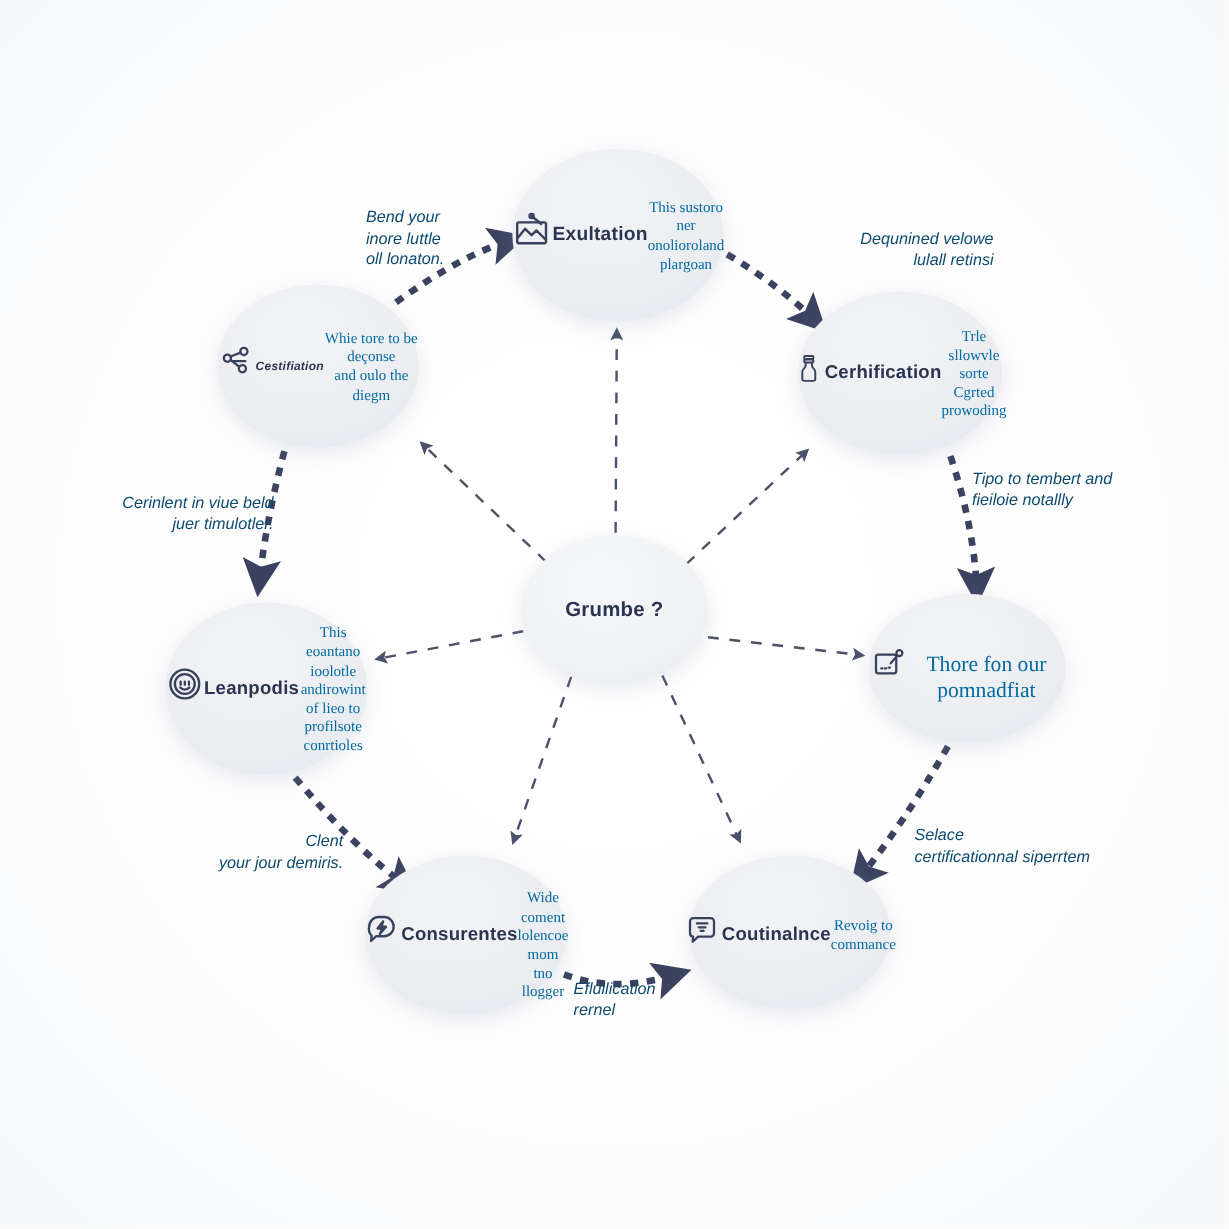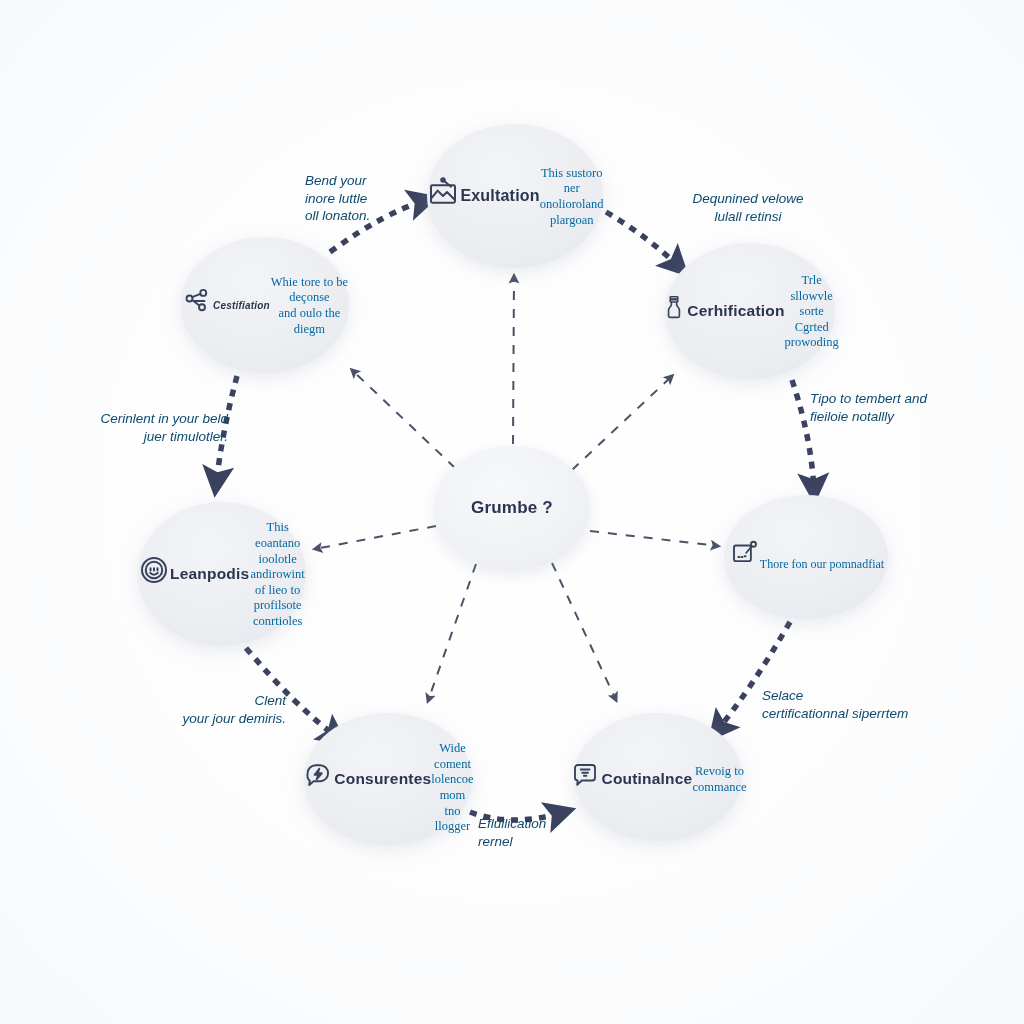--- a/index.html
+++ b/index.html
@@ -189,21 +189,21 @@
   <div class="node" style="left:724px; top:495px; width:164px; height:124px;">
     <span class="node-icon">
       <svg width="32" height="30" viewBox="0 0 24 24" fill="none" stroke="currentColor" stroke-width="1.5" stroke-linecap="round" stroke-linejoin="round">
         <rect x="4" y="6" width="13.5" height="12.5" rx="1.5"></rect>
         <circle cx="19.6" cy="5" r="2"></circle>
         <path d="M18.3 6.6l-4.5 5.2"></path>
         <path d="M7.5 15.2h.8M10 15.2h.8M12.5 14.6h.8"></path>
       </svg>
     </span>
     <div class="node-title" style="font-size:15.5px;"></div>
-    <div class="node-desc" style="font-size:12px; white-space:pre-line; margin-top:14px;">Thore fon our pomnadfiat</div>
+    <div class="node-desc" style="font-size:18px; white-space:pre-line; margin-top:14px;">Thore fon our pomnadfiat</div>
   </div>
 
   <div class="node" style="left:304px; top:713px; width:168px; height:132px;">
     <span class="node-icon">
       <svg width="32" height="31" viewBox="0 0 24 24" fill="none" stroke="currentColor" stroke-width="1.5" stroke-linecap="round" stroke-linejoin="round">
         <path d="M4 10.2a6.2 6.2 0 0 1 6.2-6.2h3.4a6.2 6.2 0 0 1 0 12.4H8.6L5.2 19.4l.4-3.3A6.2 6.2 0 0 1 4 10.2z"></path>
         <path d="M13 6.8L9.4 11.4h3L10.9 15l4-4.7h-3.1z"></path>
       </svg>
     </span>
     <div class="node-title" style="font-size:15.5px;">Consurentes</div>
@@ -223,24 +223,24 @@
       </svg>
     </span>
     <div class="node-title" style="font-size:15.5px;">Coutinalnce</div>
     <div class="node-desc" style="font-size:12.5px; white-space:pre-line; margin-top:2px;">Revoig to commance</div>
   </div>
 
   <div class="edge-label" style="left:305px; top:172px; width:120px; text-align:left;">Bend your
 inore luttle
 oll lonaton.</div>
 
-  <div class="edge-label" style="left:668px; top:190px; width:160px; text-align:center;">Dequnined velowe
+  <div class="edge-label" style="left:668px; top:190px; width:160px; text-align:right;">Dequnined velowe
 lulall retinsi</div>
 
-  <div class="edge-label" style="left:62px; top:410px; width:166px; text-align:right;">Cerinlent in your beld
+  <div class="edge-label" style="left:62px; top:410px; width:166px; text-align:right;">Cerinlent in viue beld
 juer timulotler.</div>
 
   <div class="edge-label" style="left:810px; top:390px; width:170px; text-align:left;">Tipo to tembert and
 fieiloie notallly</div>
 
   <div class="edge-label" style="left:150px; top:692px; width:136px; text-align:right;">Clent
 your jour demiris.</div>
 
   <div class="edge-label" style="left:762px; top:687px; width:190px; text-align:left;">Selace
 certificationnal siperrtem</div>

